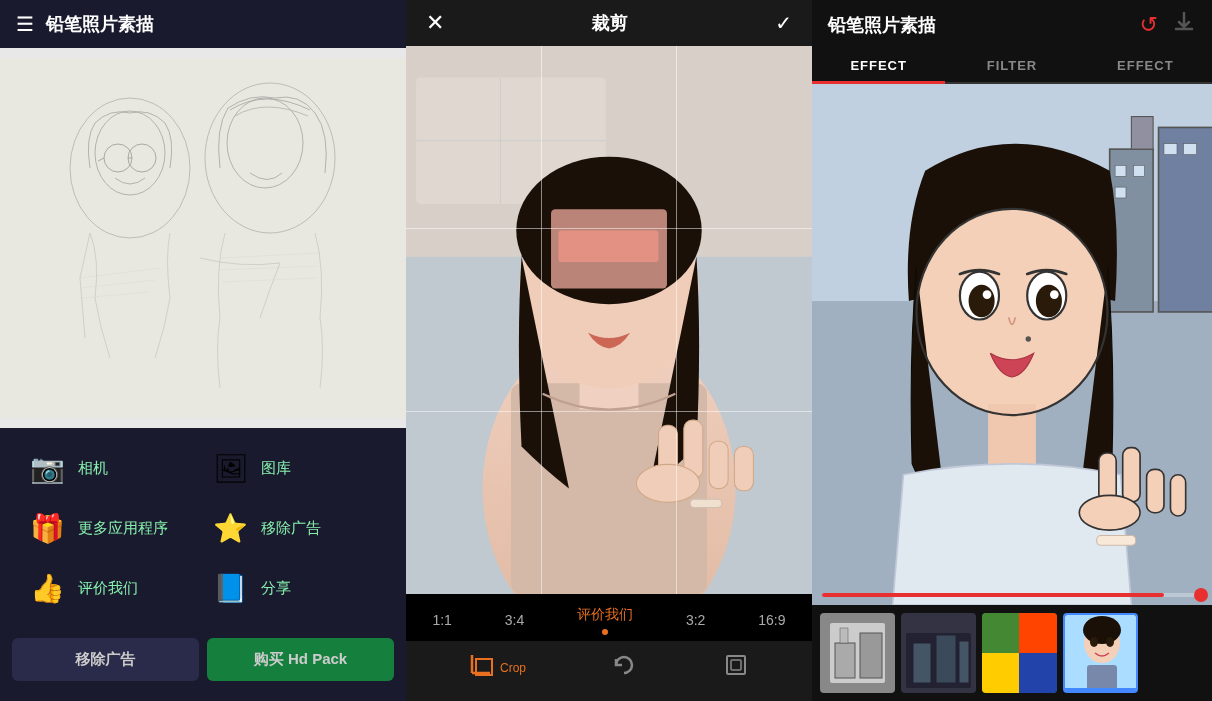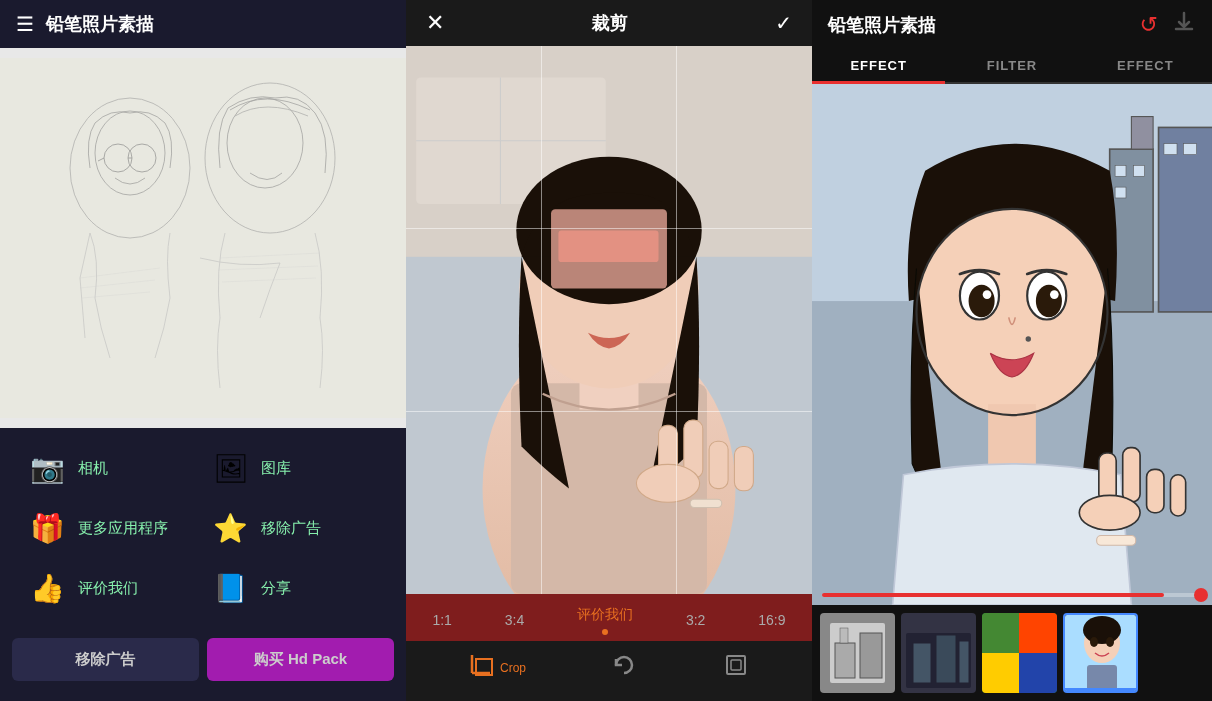--- a/index.html
+++ b/index.html
@@ -94,21 +94,21 @@
       font-size: 15px;
       font-weight: bold;
       cursor: pointer;
       color: #fff;
     }
     .btn-remove-ad {
       background: #2a2a4a;
       color: #ccc;
     }
     .btn-hd-pack {
-      background: #a21caf;
+      background: #15803d;
       color: #ccc;
       text-align: center;
     }
 
     
     .middle-panel {
       width: 406px;
       height: 701px;
       background: #2a2a2a;
       display: flex;
@@ -167,21 +167,21 @@
       position: absolute;
       left: 0; right: 0;
       height: 1px;
       background: rgba(255,255,255,0.5);
     }
     .ratio-bar {
       display: flex;
       align-items: center;
       justify-content: space-around;
       padding: 10px 0 6px;
-      background: #7f1d1d;
+      background: #000000;
       text-align: center;
     }
     .ratio-item {
       color: #aaa;
       font-size: 14px;
       cursor: pointer;
       padding: 2px 6px;
     }
     .ratio-item.active {
       color: #e87020;

